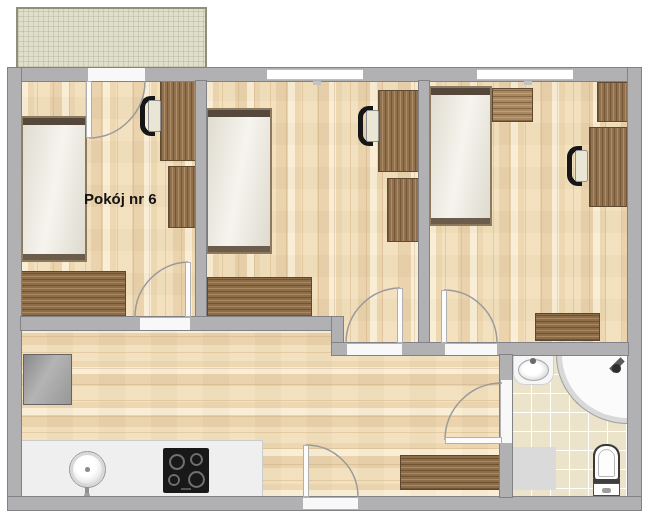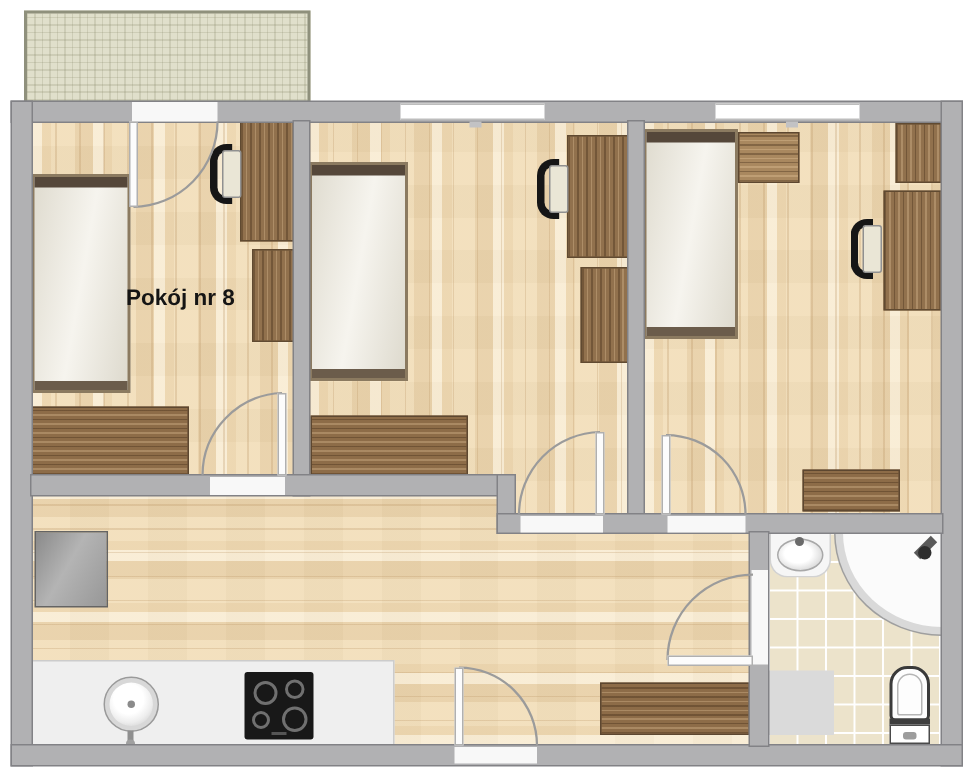--- a/index.html
+++ b/index.html
@@ -117,21 +117,21 @@
     <div class="bed-head"></div>
     <div class="bed-foot"></div>
   </div>
   <div class="abs wood-v" style="left:160px;top:81px;width:37px;height:80px;"></div>
   <div class="abs chair" style="left:140px;top:96px;">
     <div class="chair-c"></div>
     <div class="chair-seat"></div>
   </div>
   <div class="abs wood-v" style="left:168px;top:166px;width:29px;height:62px;"></div>
   <div class="abs wood-h" style="left:21px;top:271px;width:105px;height:46px;"></div>
-  <div class="abs room-label" style="left:84px;top:190px;">Pokój nr 8</div>
+  <div class="abs room-label" style="left:84px;top:190px;">Pokój nr 6</div>
 
   <div class="abs bed" style="left:206px;top:108px;width:66px;height:146px;">
     <div class="bed-head"></div>
     <div class="bed-foot"></div>
   </div>
   <div class="abs wood-v" style="left:378px;top:90px;width:41px;height:82px;"></div>
   <div class="abs chair" style="left:358px;top:106px;">
     <div class="chair-c"></div>
     <div class="chair-seat"></div>
   </div>

